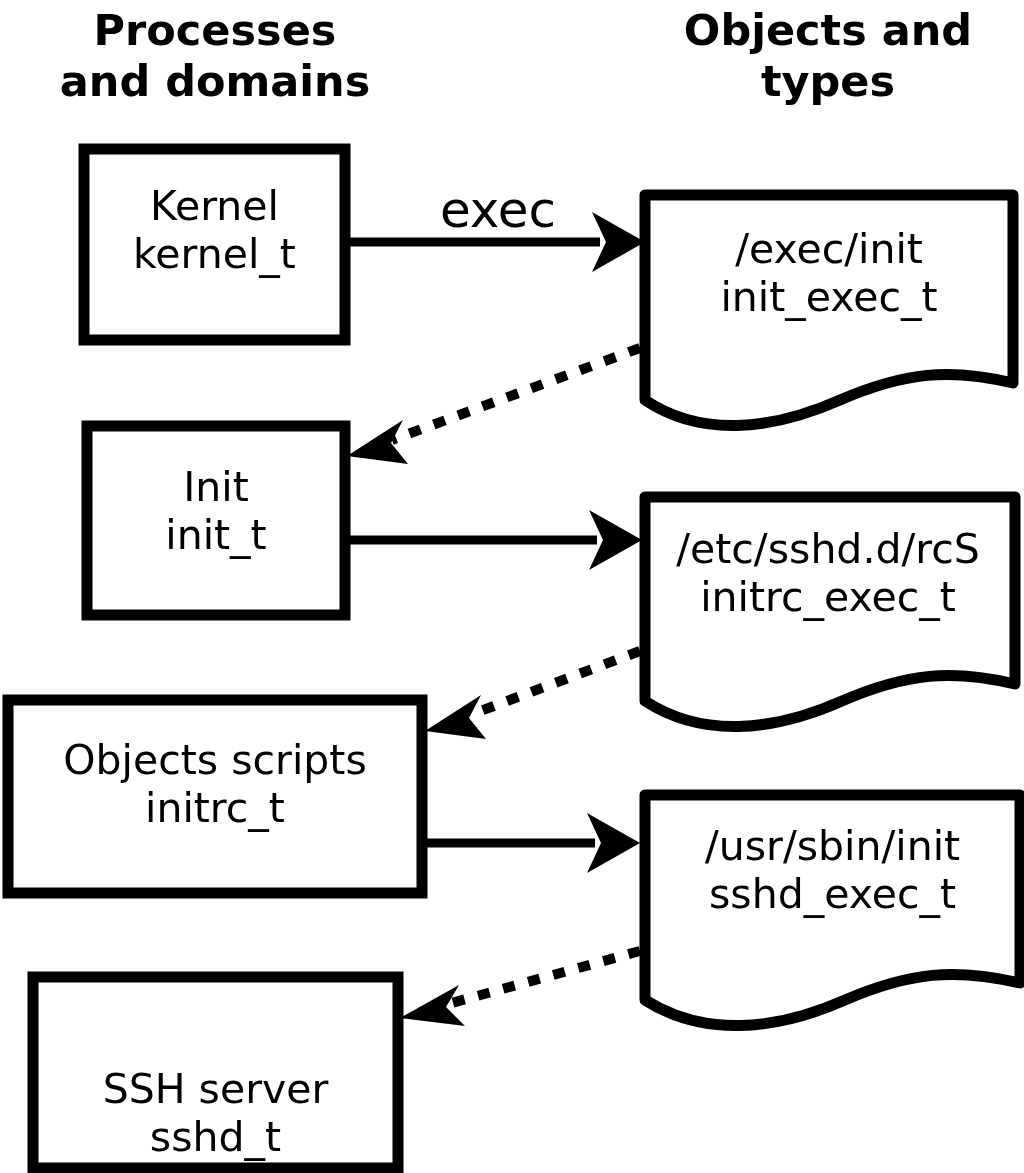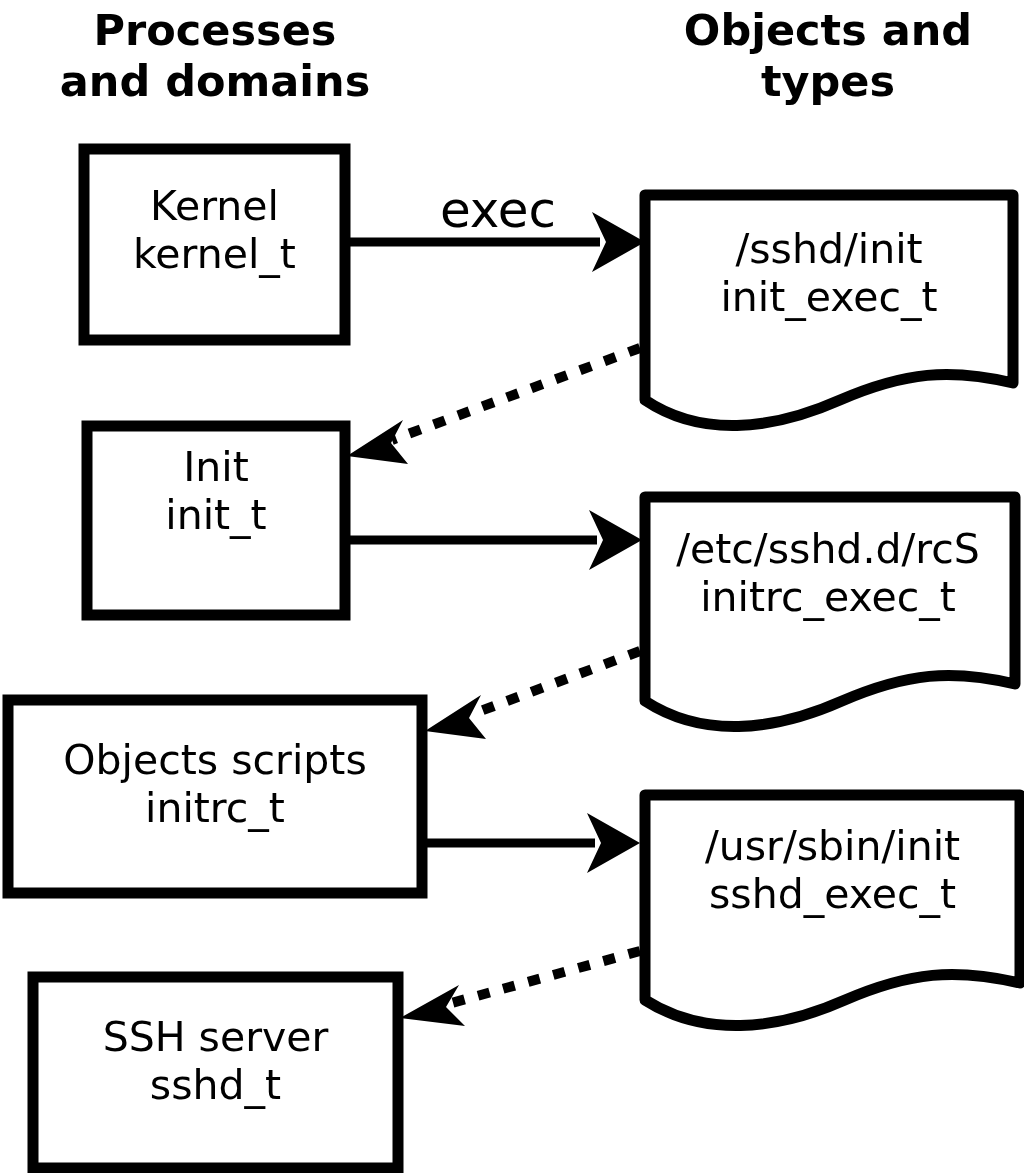--- a/index.html
+++ b/index.html
@@ -124,30 +124,30 @@
 
     <g>
       <line x1="640" y1="951" x2="448" y2="1004" stroke="#000000" stroke-width="10" stroke-dasharray="12 14" stroke-linecap="butt"></line>
       <path d="M 400 1018 L 459 985 L 446 1007 L 465 1026 Z" fill="#000000"></path>
     </g>
   </svg>
 
   <div class="node-label" style="left:84px; top:183px; width:261px;">Kernel
 kernel_t</div>
 
-  <div class="node-label" style="left:87px; top:444px; width:258px;">Init
+  <div class="node-label" style="left:87px; top:464px; width:258px;">Init
 init_t</div>
 
   <div class="node-label" style="left:8px; top:737px; width:414px;">Objects scripts
 initrc_t</div>
 
-  <div class="node-label" style="left:33px; top:1014px; width:365px;">SSH server
+  <div class="node-label" style="left:33px; top:1066px; width:365px;">SSH server
 sshd_t</div>
 
-  <div class="node-label" style="left:645px; top:226px; width:368px;">/sshd/init
+  <div class="node-label" style="left:645px; top:226px; width:368px;">/exec/init
 init_exec_t</div>
 
   <div class="node-label" style="left:641px; top:526px; width:374px;">/etc/sshd.d/rcS
 initrc_exec_t</div>
 
   <div class="node-label" style="left:645px; top:823px; width:375px;">/usr/sbin/init
 sshd_exec_t</div>
 
   <div class="edge-label" style="left:388px; top:181px; width:220px;">exec</div>
 

